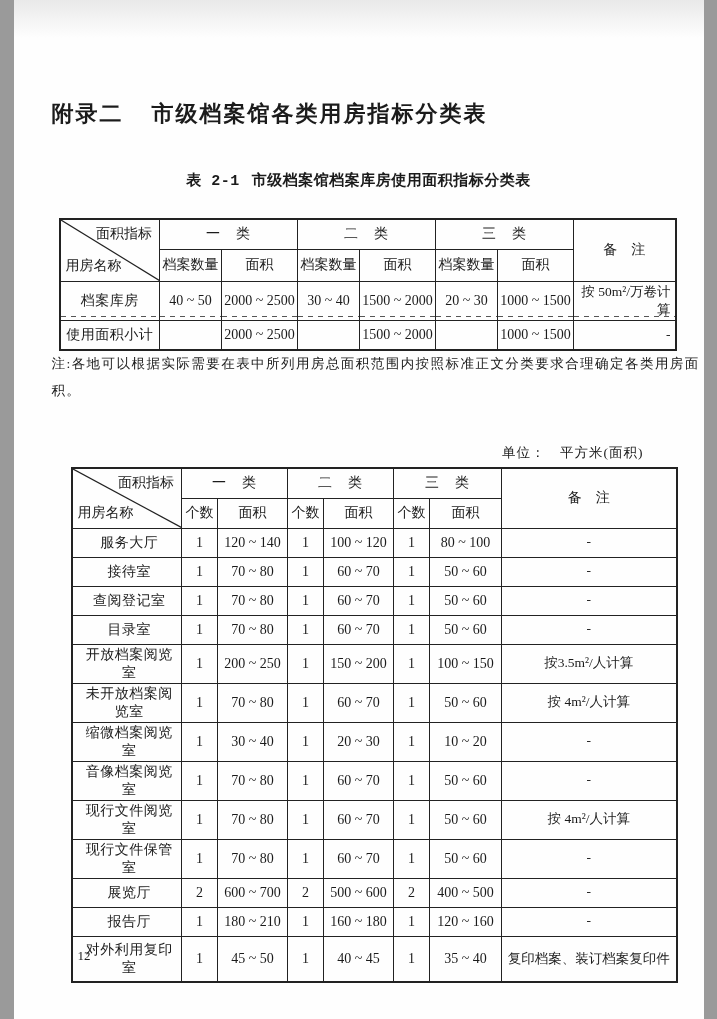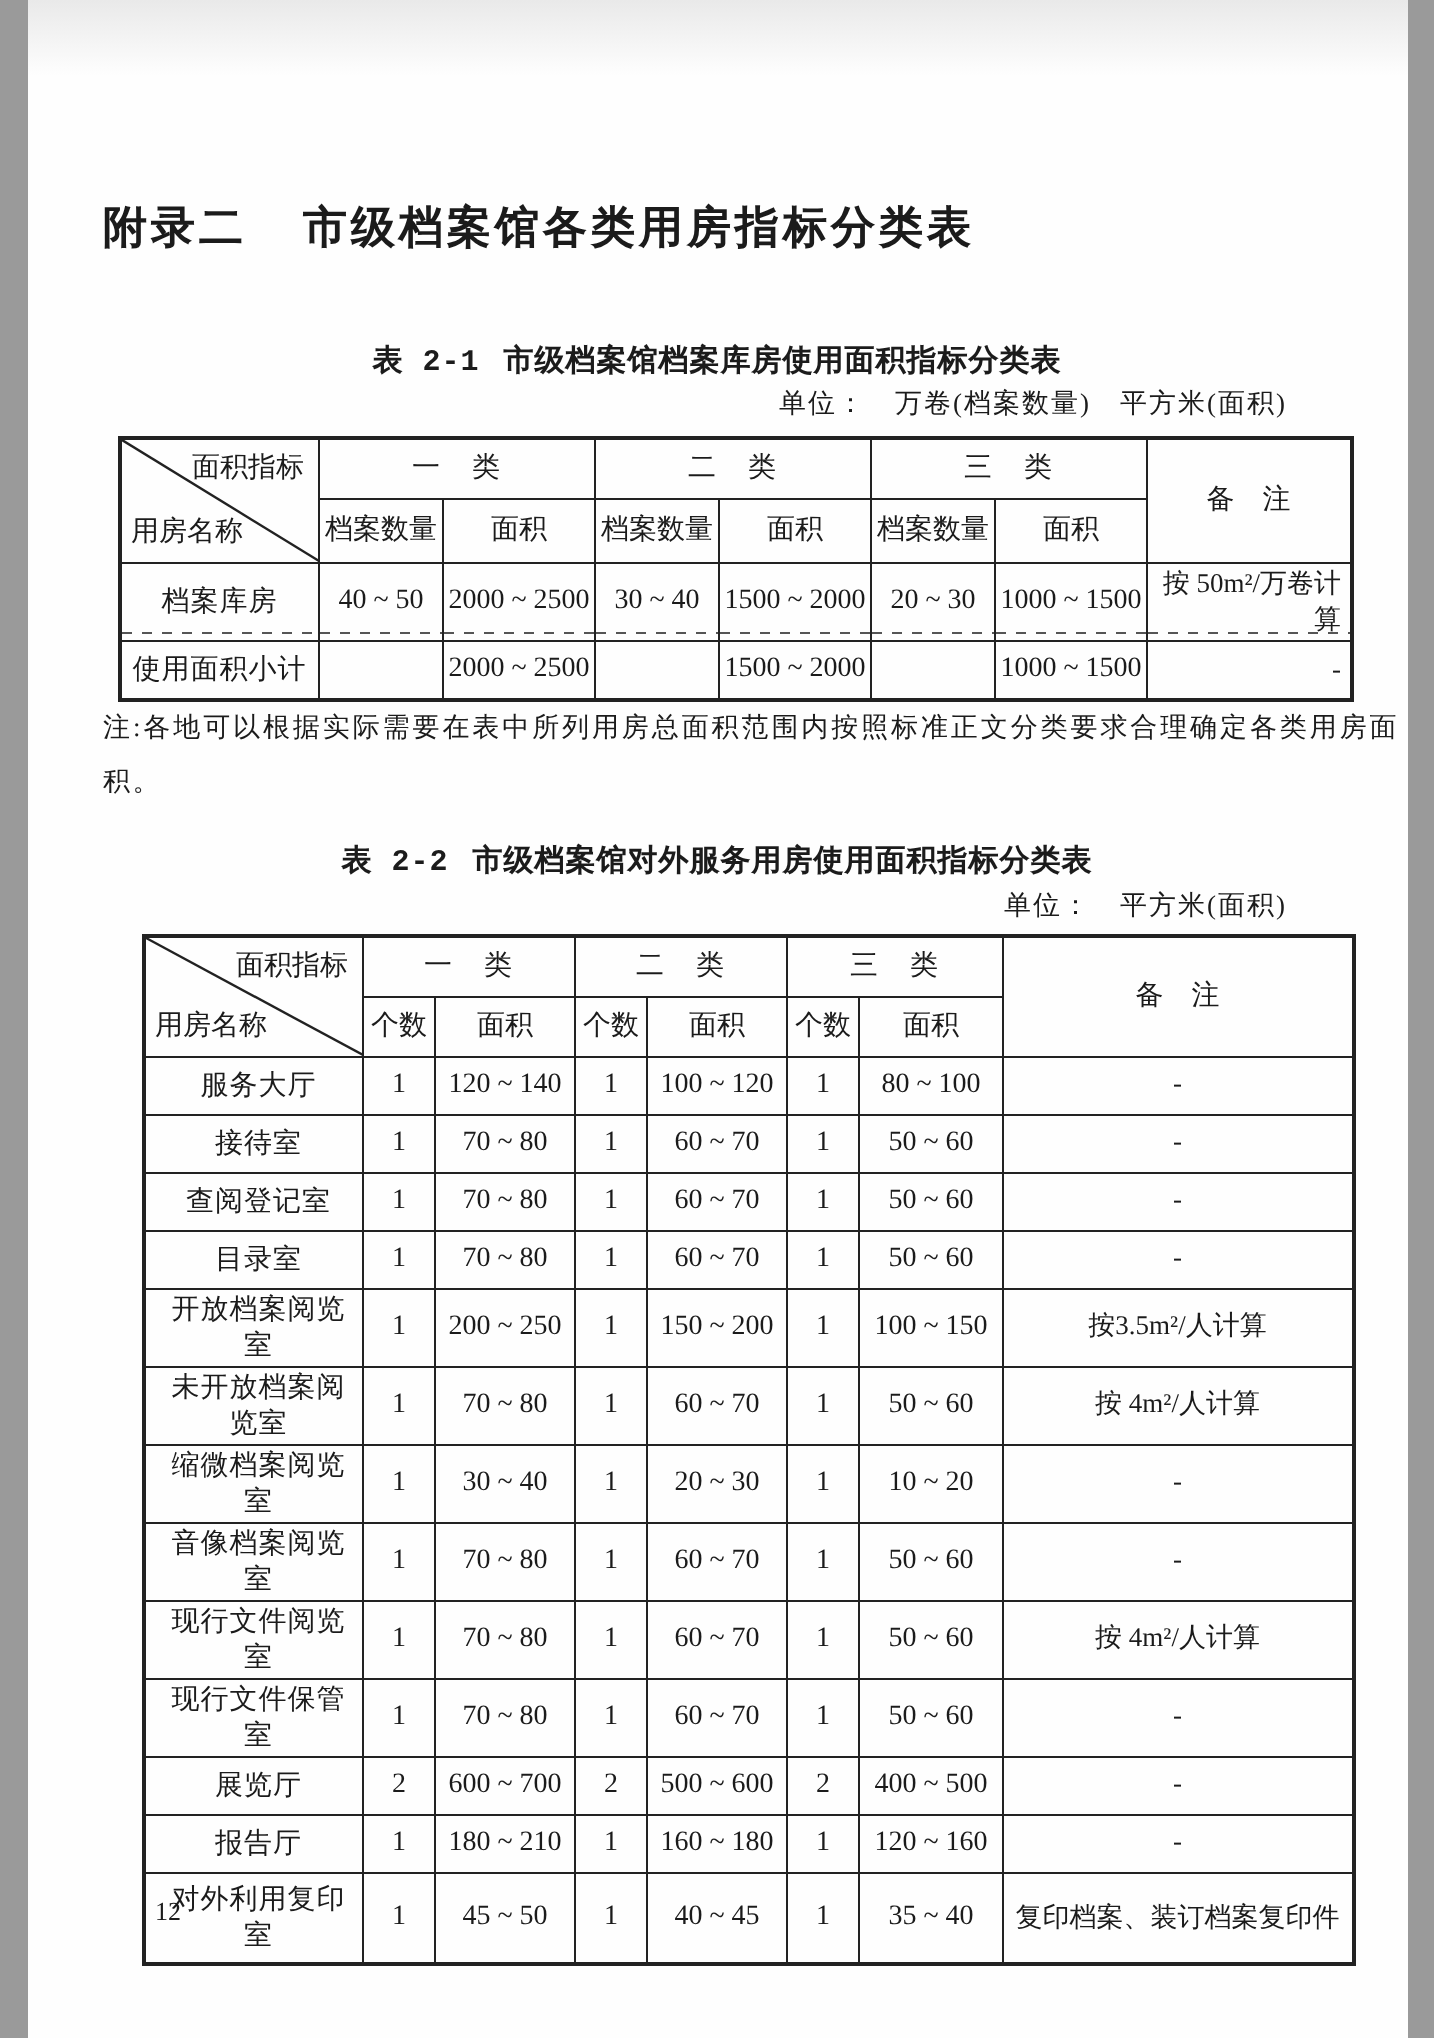--- a/index.html
+++ b/index.html
@@ -105,21 +105,20 @@
 
 <div class="page">
 
   <h1 class="doc-title">
     <span>附录二</span><span class="title-main">市级档案馆各类用房指标分类表</span>
   </h1>
 
   <div class="caption c1">
     <span>表 2-1</span><span class="cap-text">市级档案馆档案库房使用面积指标分类表</span>
   </div>
-  <div class="unit u1">单位：　万卷(档案数量)　平方米(面积)</div>
 
   <table class="t t1">
     <colgroup>
       <col style="width:100px">
         <col style="width:62px">
         <col style="width:76px">
         <col style="width:62px">
       <col style="width:76px">
         <col style="width:62px">
         <col style="width:76px">
@@ -167,23 +166,20 @@
           <td class="num-cell">1500 ~ 2000</td>
           <td class="num-cell"></td>
           <td class="num-cell">1000 ~ 1500</td>
           <td class="remark-cell">-</td>
         </tr>
       </tbody>
   </table>
 
   <div class="note">注:各地可以根据实际需要在表中所列用房总面积范围内按照标准正文分类要求合理确定各类用房面积。</div>
 
-  <div class="caption c2">
-    <span>表 2-2</span><span class="cap-text">市级档案馆对外服务用房使用面积指标分类表</span>
-  </div>
   <div class="unit u2">单位：　平方米(面积)</div>
 
   <table class="t t2">
     <colgroup>
       <col style="width:110px">
         <col style="width:36px">
         <col style="width:70px">
         <col style="width:36px">
       <col style="width:70px">
         <col style="width:36px">

